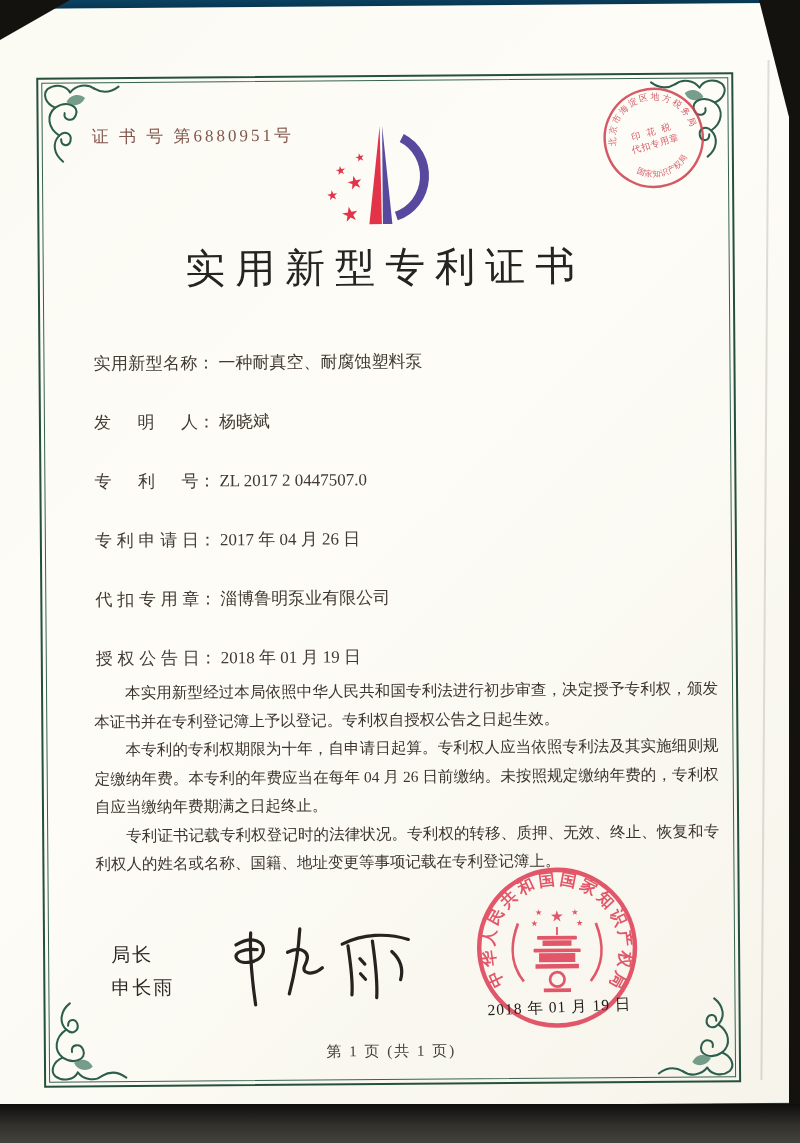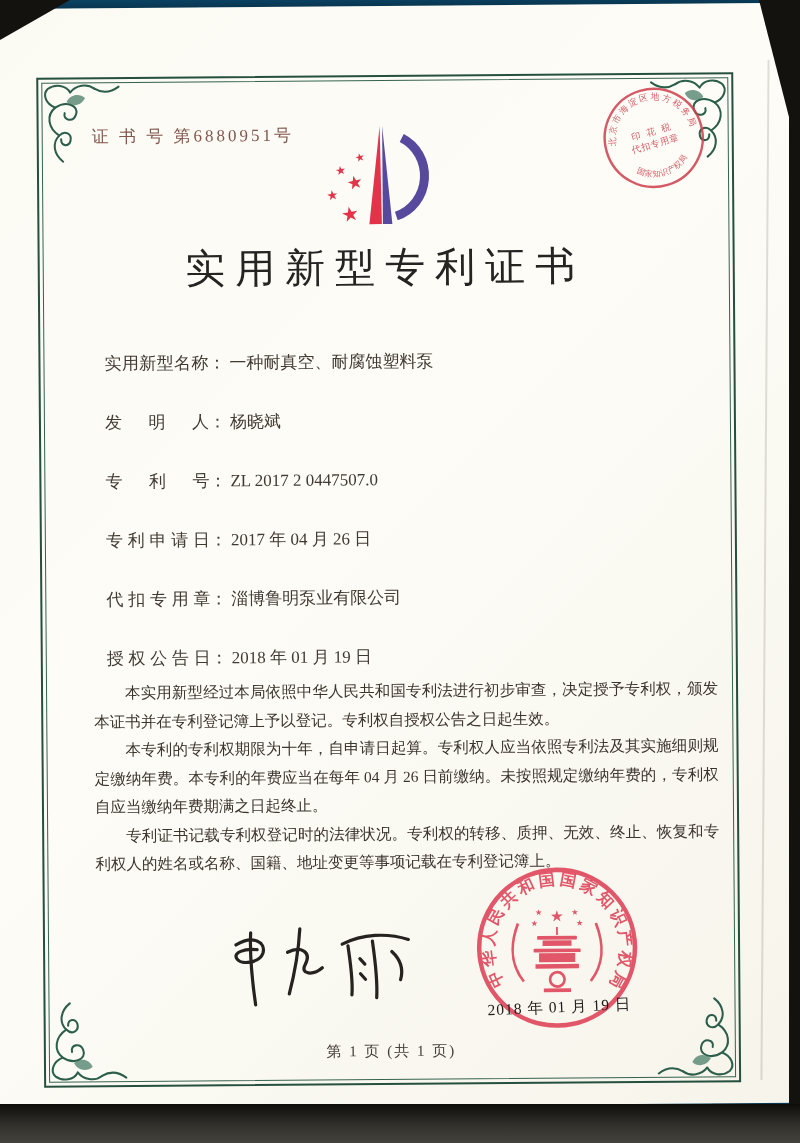--- a/index.html
+++ b/index.html
@@ -19,21 +19,21 @@
   .corner.br{right:-4px;bottom:-4px;transform:scale(-1,-1);}
   .cert-no{position:absolute;left:103px;top:117px;font-size:17px;letter-spacing:3px;
            color:#82564c;}
   .logo{position:absolute;left:333px;top:114px;width:130px;height:122px;}
   .stamp{position:absolute;left:609px;top:78px;width:112px;height:112px;
          transform:rotate(-16deg);opacity:.87;}
   .title{position:absolute;left:53px;top:234px;width:685px;text-align:center;
          font-size:40px;letter-spacing:10px;color:#262423;font-weight:500;}
   .fields{position:absolute;left:103px;top:343px;width:600px;color:#413a33;}
   .field-row{font-size:17px;line-height:25px;margin-bottom:34px;white-space:nowrap;}
-  .field-label{display:inline-block;width:104px;text-align:justify;text-align-last:justify;margin-left:11px;}
+  .field-label{display:inline-block;width:104px;text-align:justify;text-align-last:justify;}
   .field-colon{display:inline-block;margin-right:4px;}
   .paras{position:absolute;left:101px;top:671px;width:624px;color:#3c352e;}
   .paras p{margin:0;font-size:15.5px;line-height:1.84;text-indent:2em;text-align:justify;}
   .signer{position:absolute;left:116px;top:930px;color:#2e2a26;
           font-family:"Liberation Sans","DejaVu Sans",sans-serif;font-size:19px;
           line-height:33px;letter-spacing:2px;}
   .signature{position:absolute;left:226px;top:912px;width:200px;height:90px;
              transform:rotate(-2deg);}
   .seal{position:absolute;left:476px;top:857px;width:172px;height:172px;opacity:.92;}
   .seal-date{position:absolute;left:492px;top:992px;width:170px;font-size:15.5px;
@@ -155,20 +155,24 @@
         <span class="field-label">授权公告日</span><span class="field-colon">：</span><span>2018 年 01 月 19 日</span>
       </div>
     </div>
 
     <div class="paras">
       <p>本实用新型经过本局依照中华人民共和国专利法进行初步审查，决定授予专利权，颁发本证书并在专利登记簿上予以登记。专利权自授权公告之日起生效。</p>
       <p>本专利的专利权期限为十年，自申请日起算。专利权人应当依照专利法及其实施细则规定缴纳年费。本专利的年费应当在每年 04 月 26 日前缴纳。未按照规定缴纳年费的，专利权自应当缴纳年费期满之日起终止。</p>
       <p>专利证书记载专利权登记时的法律状况。专利权的转移、质押、无效、终止、恢复和专利权人的姓名或名称、国籍、地址变更等事项记载在专利登记簿上。</p>
     </div>
 
+    <div class="signer">
+      <div>局长</div>
+      <div>申长雨</div>
+    </div>
 
     <svg class="signature" viewBox="0 0 210 95">
       <g stroke="#26221f" stroke-width="3.4" fill="none" stroke-linecap="round">
         <path d="M 32 12 C 30 34 31 58 34 88"></path>
         <path d="M 16 24 C 34 14 48 22 44 34 C 40 44 20 46 16 38 C 13 32 24 28 38 30"></path>
         <path d="M 84 10 C 82 30 78 52 70 78"></path>
         <path d="M 70 34 C 84 28 96 34 88 48 C 82 58 96 60 106 52"></path>
         <path d="M 128 28 C 150 18 176 18 198 26"></path>
         <path d="M 134 30 C 136 50 138 66 136 82"></path>
         <path d="M 160 26 C 162 46 164 66 162 86"></path>

